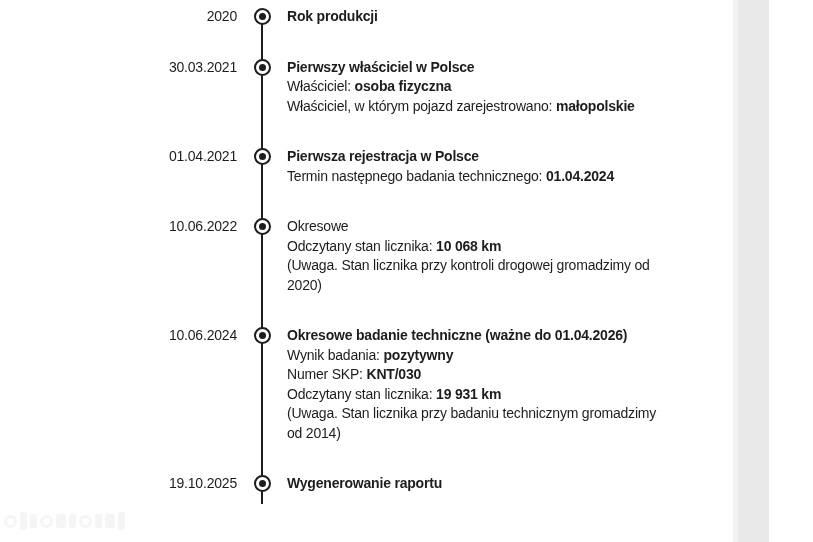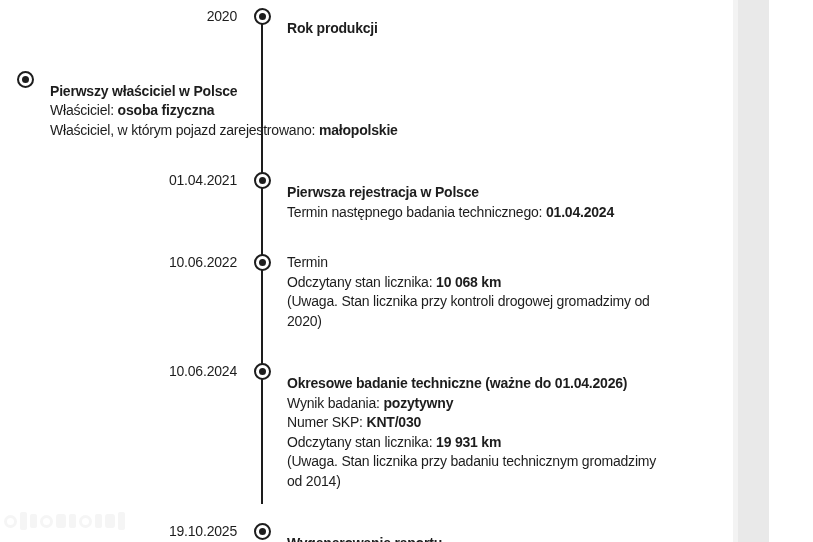--- a/index.html
+++ b/index.html
@@ -81,21 +81,20 @@
     background: #1d1d1d;
   }
   .content-cell {
     flex: 1;
     min-width: 0;
     line-height: 19.5px;
   }
   .event-title {
     font-weight: 700;
     white-space: nowrap;
-    margin-top: 12px;
   }
   .line {
     white-space: nowrap;
   }
   .line b { font-weight: 700; }
   .line.note {
     white-space: normal;
     max-width: 376px;
   }
   
@@ -130,20 +129,21 @@
     <div class="dot-cell">
       <div class="dot"></div>
     </div>
     <div class="content-cell">
       <div class="event-title">Rok produkcji</div>
       <div></div>
     </div>
   </div>
 
   <div class="event-row">
+    <div class="date-cell">30.03.2021</div>
     <div class="dot-cell">
       <div class="dot"></div>
     </div>
     <div class="content-cell">
       <div class="event-title">Pierwszy właściciel w Polsce</div>
       <div>
             <div class="line"><span>Właściciel: </span><b>osoba fizyczna</b></div>
             <div class="line"><span>Właściciel, w którym pojazd zarejestrowano: </span><b>małopolskie</b></div>
           </div>
     </div>
@@ -162,21 +162,21 @@
     </div>
   </div>
 
   <div class="event-row">
     <div class="date-cell">10.06.2022</div>
     <div class="dot-cell">
       <div class="dot"></div>
     </div>
     <div class="content-cell">
       <div>
-            <div class="line">Termin</div>
+            <div class="line">Okresowe</div>
             <div class="line"><span>Odczytany stan licznika: </span><b>10 068 km</b></div>
             <div class="line note">(Uwaga. Stan licznika przy kontroli drogowej gromadzimy od 2020)</div>
           </div>
     </div>
   </div>
 
   <div class="event-row">
     <div class="date-cell">10.06.2024</div>
     <div class="dot-cell">
       <div class="dot"></div>

